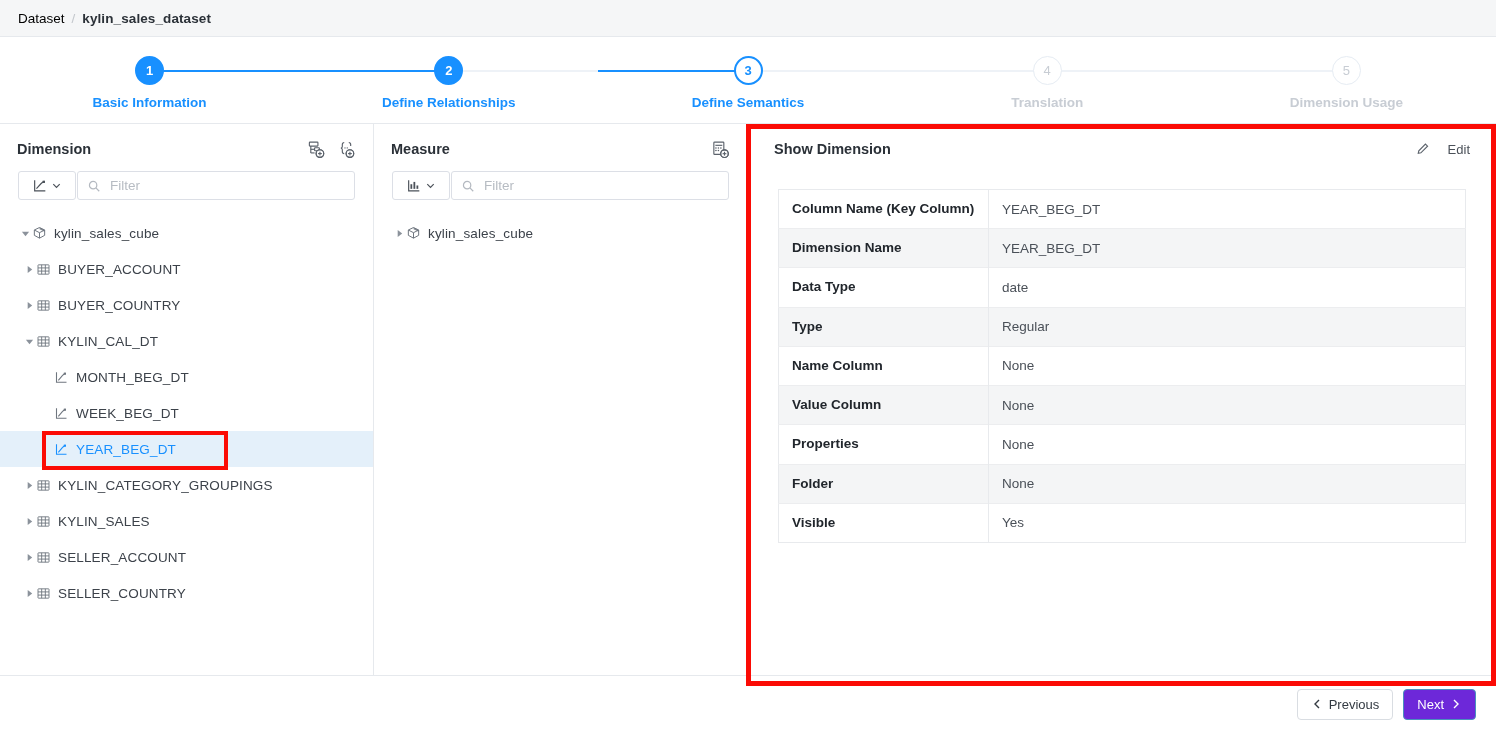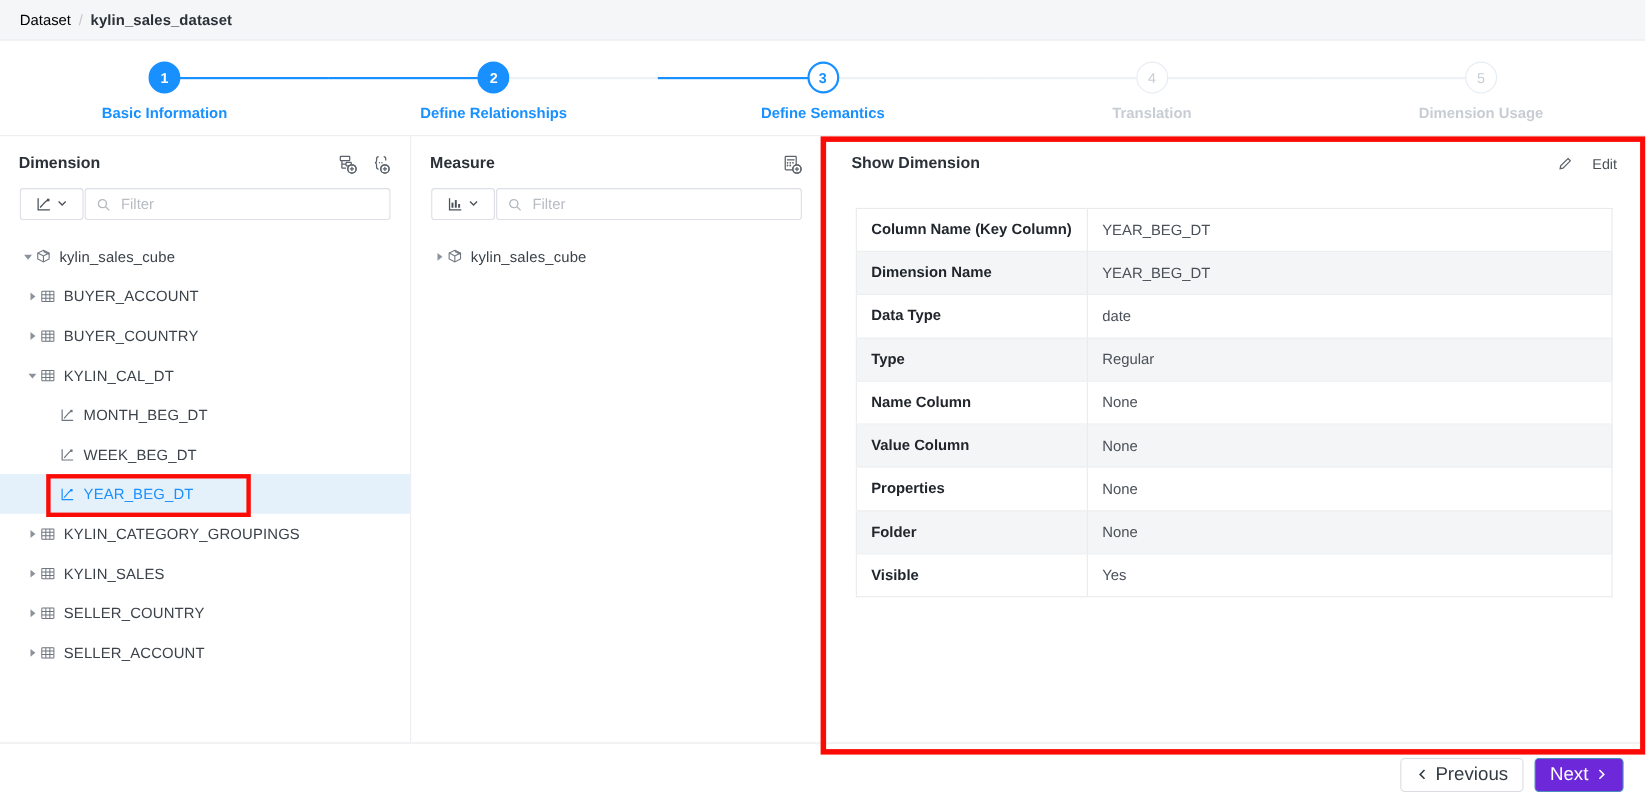--- a/index.html
+++ b/index.html
@@ -151,21 +151,21 @@
 
   
   .footer {
     position: absolute; left: 0; right: 0; bottom: 0; height: 57px;
     border-top: 1px solid #e6e9ed; background: #fff;
     display: flex; align-items: center; justify-content: flex-end;
     padding-right: 20px; gap: 10px;
   }
   .btn {
     height: 31px; border-radius: 4px; display: inline-flex; align-items: center;
-    gap: 6px; padding: 0 13px; font-size: 17px; cursor: pointer;
+    gap: 6px; padding: 0 13px; font-size: 13px; cursor: pointer;
   }
   .btn-prev { background: #fff; border: 1px solid #d9dde2; color: #333a42; }
   .btn-next { background: #6d28d9; border: 1px solid #4a90bf; color: #fff; }
 
   
   .anno { position: absolute; border: 5px solid #fb0b05; pointer-events: none; z-index: 50; }
   .anno-panel { left: 746px; top: 124px; width: 750px; height: 562px; }
   .anno-node { left: 42px; top: 431px; width: 186px; height: 39px; border-width: 4px; }
 </style>
 </head>
@@ -410,38 +410,38 @@
             </span>
             <span class="nico">
               <svg viewBox="0 0 18 18" width="15" height="15" fill="none" stroke="#6f767f" stroke-width="1.1">
                 <rect x="2.4" y="3.4" width="13.2" height="11.2" rx="0.6"></rect>
                 <line x1="2.4" y1="7.1" x2="15.6" y2="7.1"></line>
                 <line x1="2.4" y1="10.9" x2="15.6" y2="10.9"></line>
                 <line x1="6.8" y1="3.4" x2="6.8" y2="14.6"></line>
                 <line x1="11.2" y1="3.4" x2="11.2" y2="14.6"></line>
               </svg>
             </span>
+            <span class="ntxt">SELLER_ACCOUNT</span>
+          </div>
+          <div class="node lvl1">
+            <span class="caret">
+              <svg viewBox="0 0 10 10" width="9" height="9">
+                <polygon points="3,1 8,5 3,9" fill="#8b929b"></polygon>
+              </svg>
+            </span>
+            <span class="nico">
+              <svg viewBox="0 0 18 18" width="15" height="15" fill="none" stroke="#6f767f" stroke-width="1.1">
+                <rect x="2.4" y="3.4" width="13.2" height="11.2" rx="0.6"></rect>
+                <line x1="2.4" y1="7.1" x2="15.6" y2="7.1"></line>
+                <line x1="2.4" y1="10.9" x2="15.6" y2="10.9"></line>
+                <line x1="6.8" y1="3.4" x2="6.8" y2="14.6"></line>
+                <line x1="11.2" y1="3.4" x2="11.2" y2="14.6"></line>
+              </svg>
+            </span>
             <span class="ntxt">SELLER_COUNTRY</span>
-          </div>
-          <div class="node lvl1">
-            <span class="caret">
-              <svg viewBox="0 0 10 10" width="9" height="9">
-                <polygon points="3,1 8,5 3,9" fill="#8b929b"></polygon>
-              </svg>
-            </span>
-            <span class="nico">
-              <svg viewBox="0 0 18 18" width="15" height="15" fill="none" stroke="#6f767f" stroke-width="1.1">
-                <rect x="2.4" y="3.4" width="13.2" height="11.2" rx="0.6"></rect>
-                <line x1="2.4" y1="7.1" x2="15.6" y2="7.1"></line>
-                <line x1="2.4" y1="10.9" x2="15.6" y2="10.9"></line>
-                <line x1="6.8" y1="3.4" x2="6.8" y2="14.6"></line>
-                <line x1="11.2" y1="3.4" x2="11.2" y2="14.6"></line>
-              </svg>
-            </span>
-            <span class="ntxt">SELLER_ACCOUNT</span>
           </div>
         </div>
     </div>
 
     <div class="col-mea">
       <div class="panel-head">
         <span class="panel-title">Measure</span>
         <span class="panel-tools">
           <span class="tool-ico" title="add calculated measure">
             <svg viewBox="0 0 20 20" width="19" height="19" fill="none" stroke="currentColor" stroke-width="1.2">

